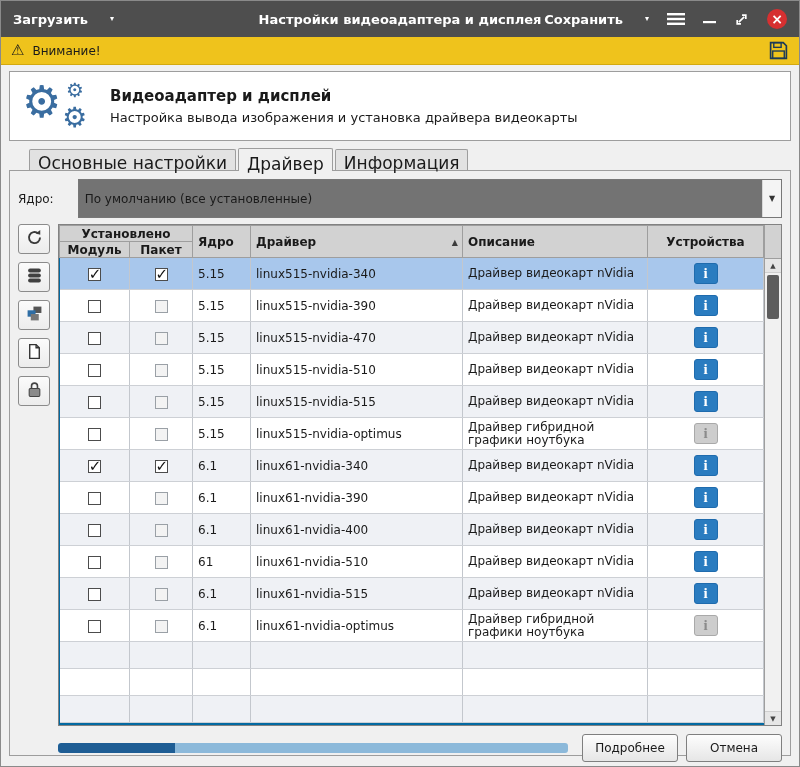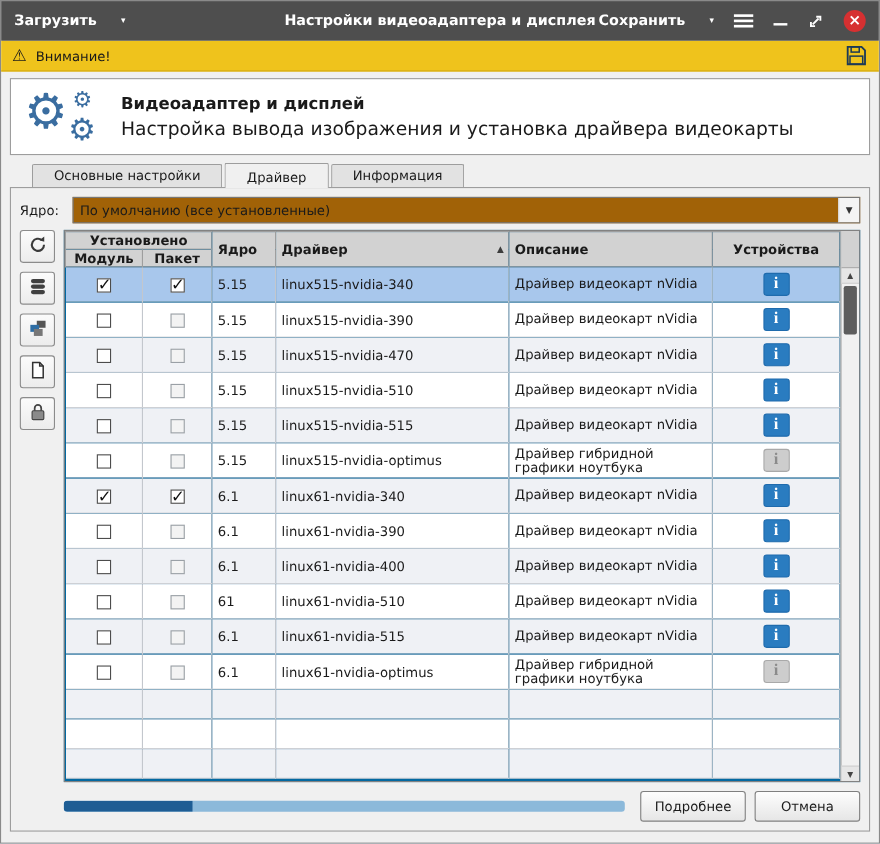--- a/index.html
+++ b/index.html
@@ -22,31 +22,31 @@
   .warn-save{margin-left:auto;cursor:pointer;display:flex}
 
   
   .app-header{margin:6px 8px 0;height:70px;background:#fff;border:1px solid #9d9d9d;display:flex;align-items:center;padding:0 10px;gap:14px}
   .gears{position:relative;width:76px;height:60px;color:#3a6da0;flex:none}
   .gears span{position:absolute;line-height:1}
   .gear-big{font-size:44px;left:2px;top:4px}
   .gear-med{font-size:28px;left:42px;top:28px}
   .gear-small{font-size:20px;left:46px;top:4px}
   .hd-title{font-size:15px;font-weight:bold}
-  .hd-sub{font-size:17px;margin-top:5px}
+  .hd-sub{font-size:13px;margin-top:5px}
 
   
   .tabbar{display:flex;align-items:flex-end;margin:6px 0 0 28px;height:23px;position:relative;z-index:2}
-  .tab{border:1px solid #9d9d9d;border-bottom:none;background:#e2e2e2;padding:3px 19px 4px;font-size:12px;margin-right:2px;border-radius:2px 2px 0 0;cursor:pointer;height:21px;white-space:nowrap}
+  .tab{border:1px solid #9d9d9d;border-bottom:none;background:#e2e2e2;padding:3px 8px 4px;font-size:17px;margin-right:2px;border-radius:2px 2px 0 0;cursor:pointer;height:21px;white-space:nowrap}
   .tab.active{background:#f0f0f0;height:23px;margin-bottom:-1px;padding-top:5px;position:relative;z-index:3}
 
   
   .panel{margin:0 8px;border:1px solid #9d9d9d;height:586px;background:#f0f0f0;padding:8px;position:relative}
-  .kernel-row{display:flex;align-items:center;gap:12px}
-  .combo{flex:1;height:24px;background:#a16207;border:1px solid #777;display:flex;align-items:center;padding-left:6px;cursor:pointer}
+  .kernel-row{display:flex;align-items:center;gap:24px}
+  .combo{flex:1;height:39px;background:#737373;border:1px solid #777;display:flex;align-items:center;padding-left:6px;cursor:pointer}
   .combo-arrow{margin-left:auto;width:19px;align-self:stretch;display:flex;align-items:center;justify-content:center;font-size:8px;color:#333;border-left:1px solid #d8d8d8;background:#f4f4f4}
 
   .content-row{display:flex;gap:8px;margin-top:6px;height:502px}
   .side-toolbar{display:flex;flex-direction:column;gap:8px;width:32px;flex:none}
   .tool-btn{width:32px;height:30px;border:1px solid #8b8b8b;border-radius:3px;background:linear-gradient(#fbfbfb,#ececec);display:flex;align-items:center;justify-content:center;padding:0;cursor:pointer}
   .tool-btn svg{width:17px;height:17px}
 
   
   .table-wrap{flex:1;position:relative;border:1px solid #828282;background:#0369a1;padding-right:17px;overflow:hidden}
   table.grid{border-collapse:collapse;table-layout:fixed;width:100%;font-size:12px}

